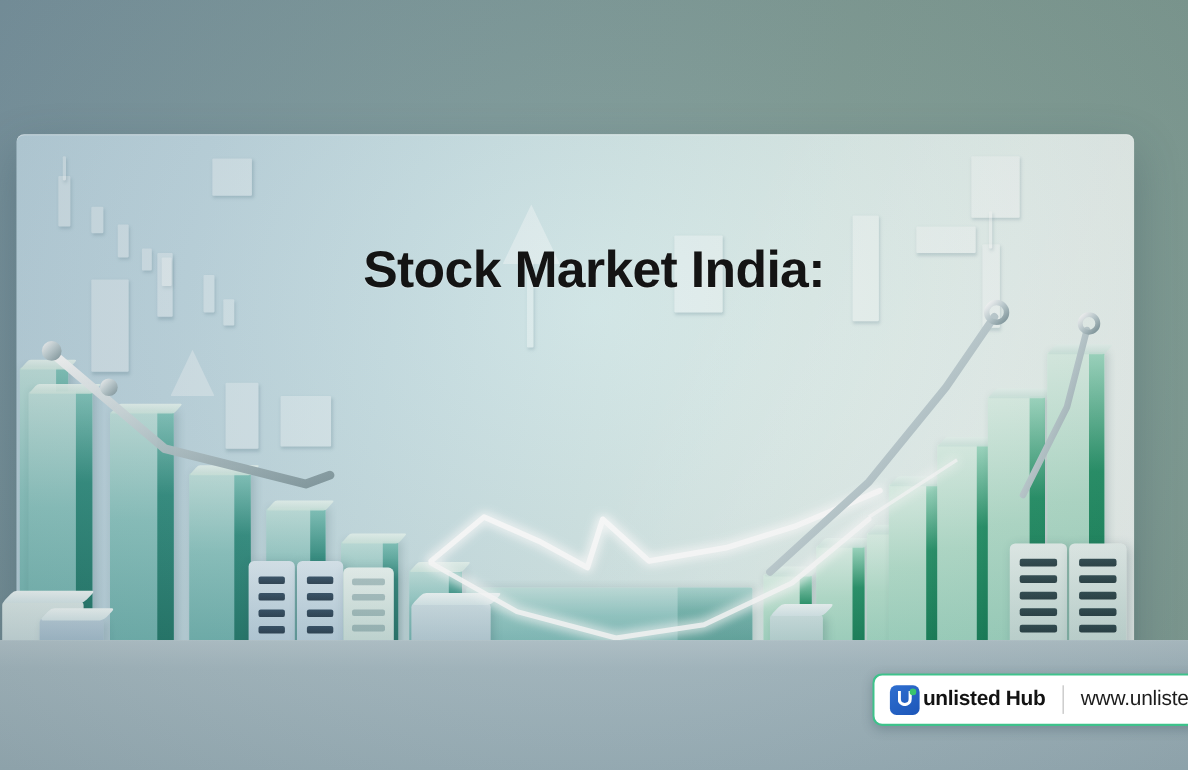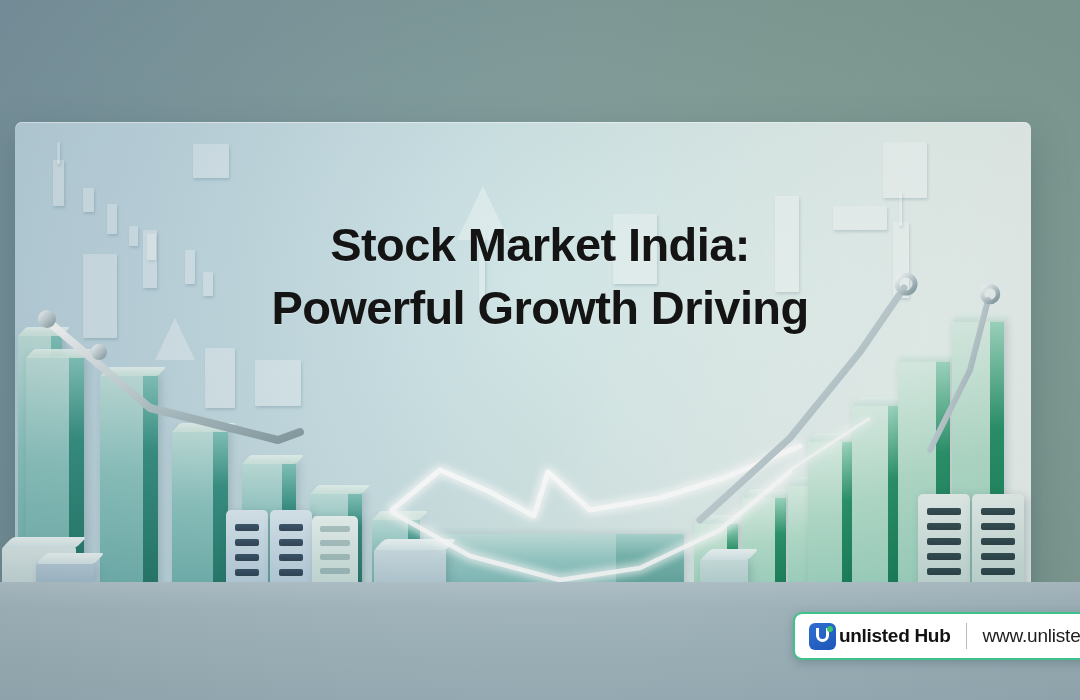--- a/index.html
+++ b/index.html
@@ -344,21 +344,20 @@
       <path d="M790,470 L870,418" stroke="#ffffff" stroke-width="3" opacity=".8" filter="url(#glow)" fill="none"></path>
     </svg>
   </div>
 
   <div class="floor-top"></div>
   <div class="floor-lip"></div>
   <div class="floor"></div>
 
   <h1 class="title">
     <span class="ln">Stock Market India:</span>
-    <span class="ln">Powerful Growth Driving</span>
   </h1>
 
   <div class="badge">
     <span class="logo-mark">
       <span class="u"></span>
         <span class="dot"></span>
     </span>
     <span class="brand-name">unlisted Hub</span>
     <span class="divider"></span>
     <span class="brand-url">www.unlistedhub</span>

